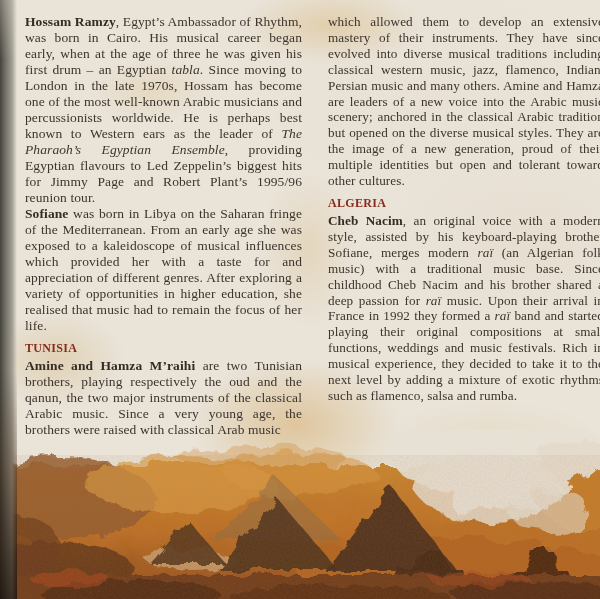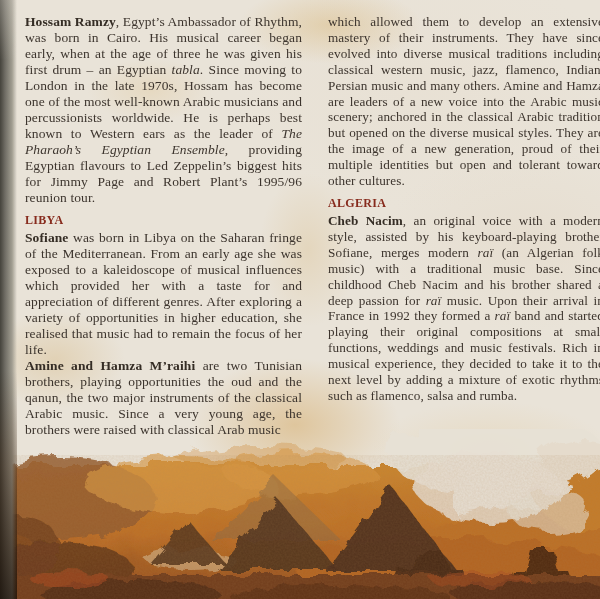--- a/index.html
+++ b/index.html
@@ -40,23 +40,23 @@
     background:linear-gradient(180deg,rgba(233,227,216,.30) 0,rgba(0,0,0,0) 10%,rgba(0,0,0,0) 62%,rgba(56,32,12,.35) 78%,rgba(32,18,6,.62) 92%,rgba(22,12,4,.75) 100%);
   }
 </style>
 </head>
 <body>
 
 <div class="page">
 
   <div class="col col-left">
     <p><span class="seg-b">Hossam Ramzy</span><span>, Egypt’s Ambassador of Rhythm, was born in Cairo. His musical career began early, when at the age of three he was given his first drum – an Egyptian </span><span class="seg-i">tabla</span><span>. Since moving to London in the late 1970s, Hossam has become one of the most well-known Arabic musicians and percussionists worldwide. He is perhaps best known to Western ears as the leader of </span><span class="seg-i">The Pharaoh’s Egyptian Ensemble</span><span>, providing Egyptian flavours to Led Zeppelin’s biggest hits for Jimmy Page and Robert Plant’s 1995/96 reunion tour.</span></p>
-    <h3>LIBYA</h3>
     <p><span class="seg-b">Sofiane</span><span> was born in Libya on the Saharan fringe of the Mediterranean. From an early age she was exposed to a kaleidoscope of musical influences which provided her with a taste for and appreciation of different genres. After exploring a variety of opportunities in higher education, she realised that music had to remain the focus of her life.</span></p>
-    <p><span class="seg-b">Amine and Hamza M’raihi</span><span> are two Tunisian brothers, playing opportunities the oud and the qanun, the two major instruments of the classical Arabic music. Since a very young age, the brothers were raised with classical Arab music</span></p>
+    <h3>TUNISIA</h3>
+    <p><span class="seg-b">Amine and Hamza M’raihi</span><span> are two Tunisian brothers, playing respectively the oud and the qanun, the two major instruments of the classical Arabic music. Since a very young age, the brothers were raised with classical Arab music</span></p>
   </div>
 
   <div class="col col-right">
     <p><span>which allowed them to develop an extensive mastery of their instruments. They have since evolved into diverse musical traditions including classical western music, jazz, flamenco, Indian, Persian music and many others. Amine and Hamza are leaders of a new voice into the Arabic music scenery; anchored in the classical Arabic tradition but opened on the diverse musical styles. They are the image of a new generation, proud of their multiple identities but open and tolerant toward other cultures.</span></p>
     <h3>ALGERIA</h3>
     <p><span class="seg-b">Cheb Nacim</span><span>, an original voice with a modern style, assisted by his keyboard-playing brother Sofiane, merges modern </span><span class="seg-i">raï</span><span> (an Algerian folk music) with a traditional music base. Since childhood Cheb Nacim and his brother shared a deep passion for </span><span class="seg-i">raï</span><span> music. Upon their arrival in France in 1992 they formed a </span><span class="seg-i">raï</span><span> band and started playing their original compositions at small functions, weddings and music festivals. Rich in musical experience, they decided to take it to the next level by adding a mixture of exotic rhythms such as flamenco, salsa and rumba.</span></p>
   </div>
 
   <svg class="painting" viewBox="0 0 600 170" width="600" height="170" aria-hidden="true">
     <defs>

